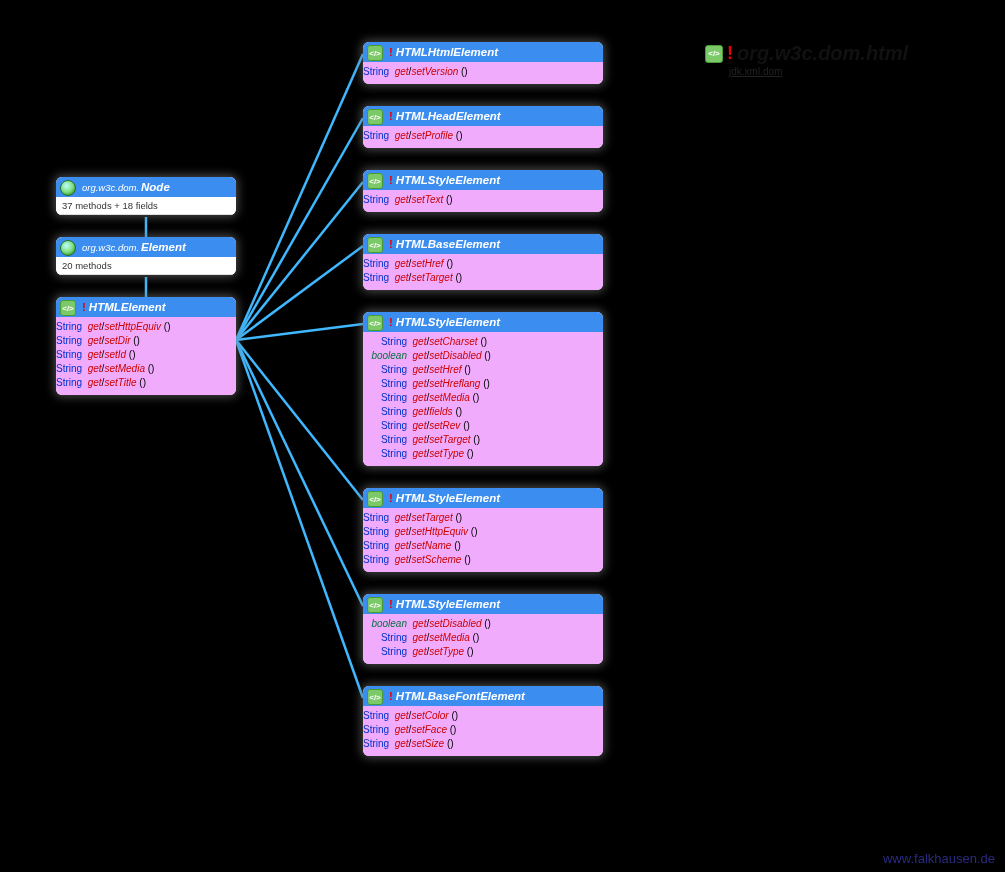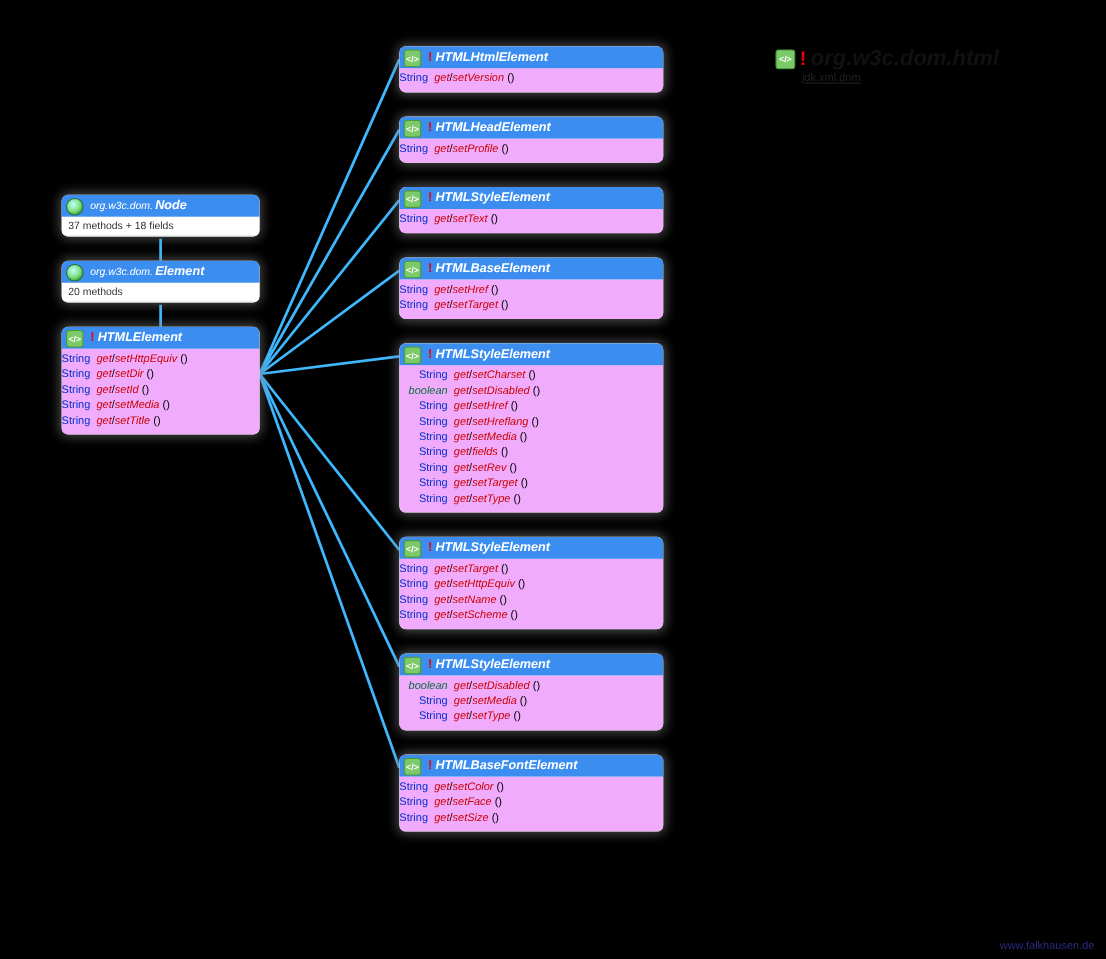--- a/index.html
+++ b/index.html
@@ -107,21 +107,21 @@
     font-size: 10px;
     color: #222;
     margin-left: 24px;
     margin-top: 1px;
     text-decoration: underline;
   }
   .credit {
     position: absolute;
     right: 10px;
     bottom: 6px;
-    font-size: 10px;
+    font-size: 13px;
     color: #2a2a80;
     z-index: 3;
   }
   
   .ico-globe {
     background: radial-gradient(circle at 40% 35%, #bff 0%, #7fdf7f 50%, #2b8f2b 85%);
     border-radius: 50%;
     border: 1px solid #2b6f2b;
   }
   .ico-tag {

